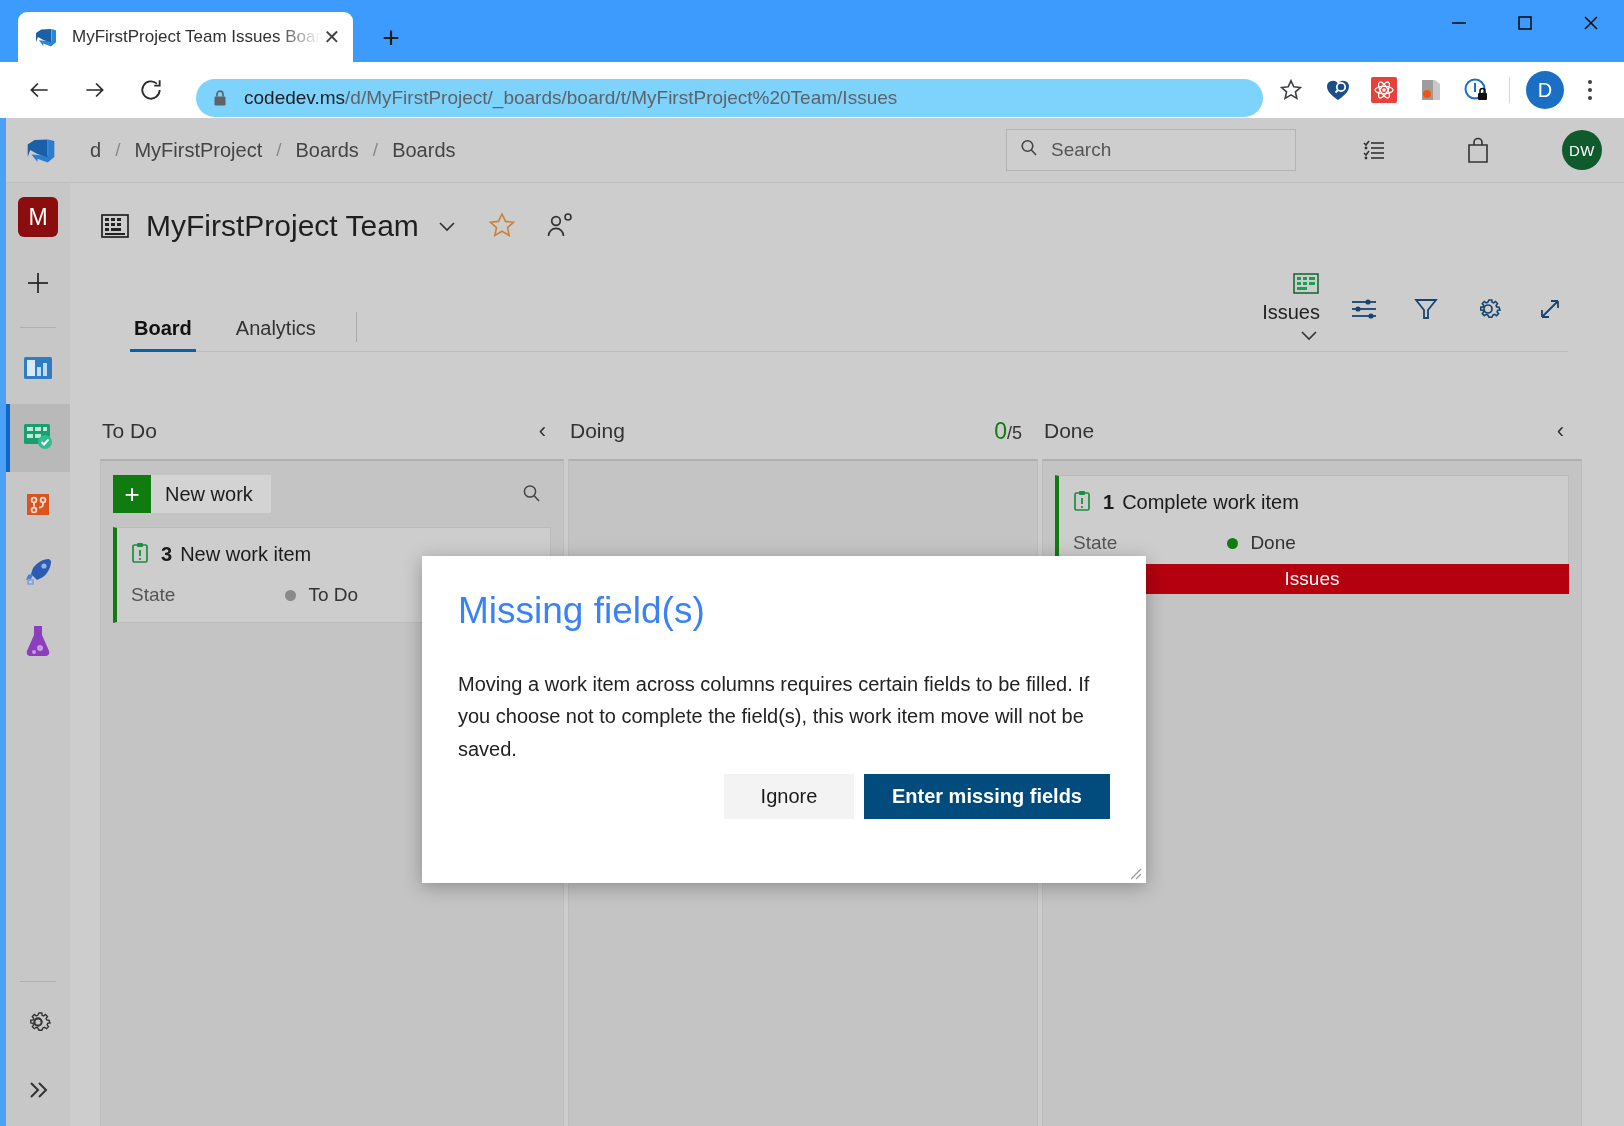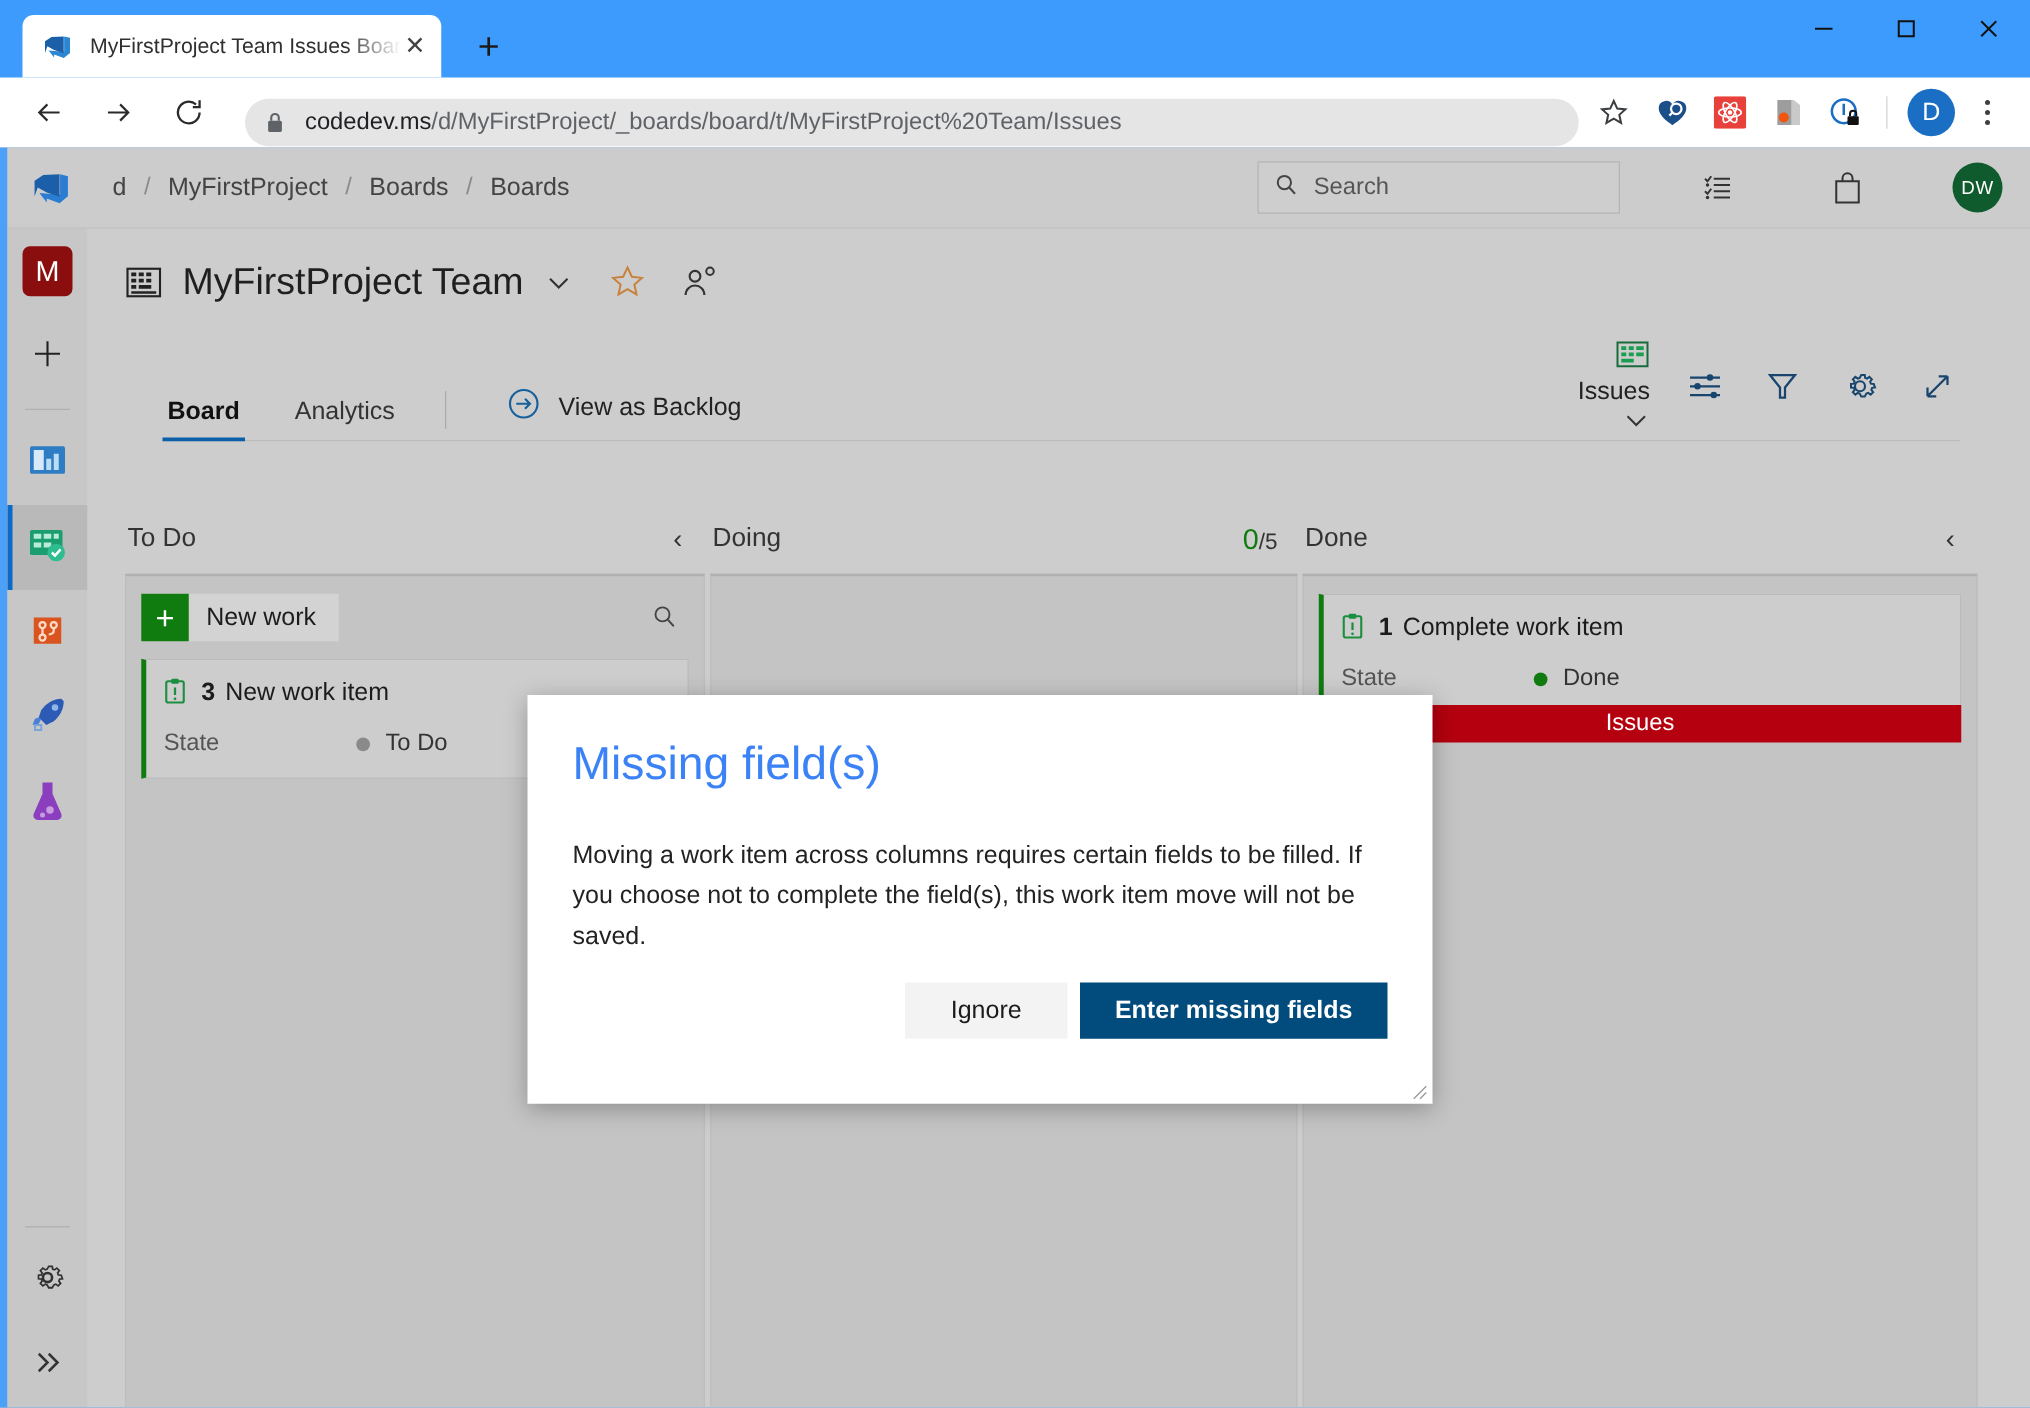--- a/index.html
+++ b/index.html
@@ -66,21 +66,21 @@
   }
   .navbtn {
     width: 46px; height: 46px; margin-left: 10px;
     display: flex; align-items: center; justify-content: center;
     color: #2a2a2a; cursor: pointer;
   }
   .navbtn:first-child { margin-left: 16px; }
   .omnibox {
     flex: 1 1 auto;
     height: 38px; margin: 16px 8px 0 22px;
-    background: #e5e5e5;
+    background: #7dd3fc;
     border-radius: 19px;
     display: flex; align-items: center;
     padding: 0 16px;
     cursor: text;
   }
   .lock { flex: 0 0 18px; margin-right: 14px; display: flex; }
   .url { font-size: 19px; color: #5f6368; white-space: nowrap; }
   .url b { color: #202124; font-weight: normal; }
   .star {
     width: 40px; height: 40px; margin-right: 4px;
@@ -277,21 +277,21 @@
   }
   .dlg-title {
     font-size: 37px; color: #3b82f6; font-weight: 300;
     padding: 34px 0 0 36px;
   }
   .dlg-body {
     font-size: 20px; color: #222; line-height: 1.62;
     padding: 36px 44px 0 36px;
   }
   .dlg-actions {
-    position: absolute; right: 36px; bottom: 52px;
+    position: absolute; right: 36px; bottom: 64px;
     display: flex; align-items: center;
   }
   .btn {
     height: 45px; padding: 0 28px;
     display: flex; align-items: center; justify-content: center;
     font-size: 20px; cursor: pointer; border: none;
     font-family: "Liberation Sans", sans-serif;
   }
   .btn-secondary { background: #f3f3f3; color: #1b1b1b; min-width: 130px; }
   .btn-primary { background: #014b7d; color: #ffffff; font-weight: bold; margin-left: 10px; }
@@ -594,29 +594,20 @@
               <circle cx="23" cy="6" r="3" fill="none" stroke="#333" stroke-width="1.6"></circle>
             </svg>
           </span>
         </div>
 
         <div class="tabs-row">
           <div class="tabs-underline"></div>
           <div class="tab-item active">Board</div>
           <div class="tab-item">Analytics</div>
           <div class="tabs-div"></div>
-          <div class="backlog-link">
-            <span>
-              <svg width="28" height="28" viewBox="0 0 28 28">
-                <circle cx="14" cy="14" r="11" fill="none" stroke="#17609b" stroke-width="1.7"></circle>
-                <path d="M8 14h11M15 10l4 4-4 4" fill="none" stroke="#17609b" stroke-width="1.7"></path>
-              </svg>
-            </span>
-            <span>View as Backlog</span>
-          </div>
 
           <div class="toolbar-right">
             <div class="tb-btn">
               <span>
                 <svg width="28" height="26" viewBox="0 0 28 26">
                   <rect x="2" y="3" width="24" height="19" fill="none" stroke="#1a6b3c" stroke-width="1.6"></rect>
                   <g fill="#1a9e4f">
                     <rect x="5" y="6" width="4" height="3"></rect>
                       <rect x="11" y="6" width="4" height="3"></rect>
                       <rect x="17" y="6" width="6" height="3"></rect>

